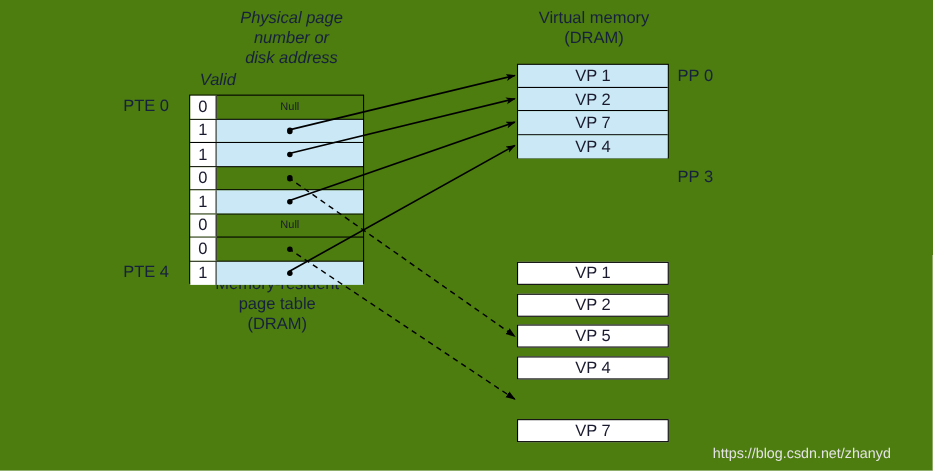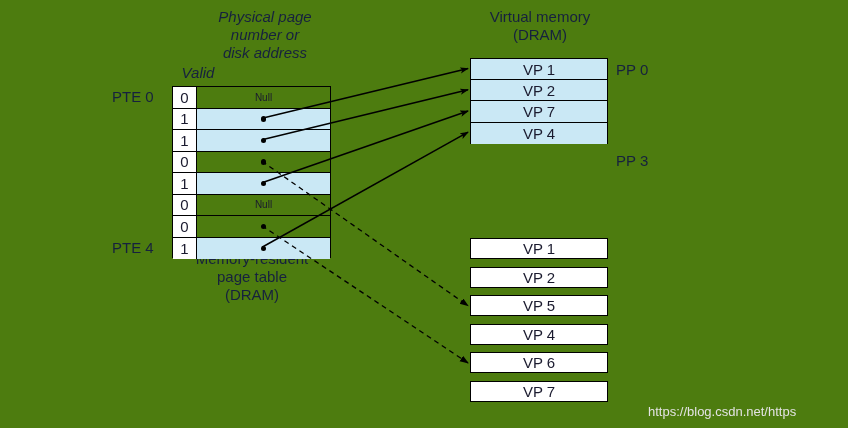--- a/index.html
+++ b/index.html
@@ -226,35 +226,34 @@
       <div class="pm-row last" style="top: 63.6px;">VP 4</div>
     </div>
 
   <div class="pp-tag" style="top:61px;">PP 0</div>
   <div class="pp-tag" style="top:120px;margin-top:32px;">PP 3</div>
 
   <div class="vm-row" style="top: 238px;">VP 1</div>
     <div class="vm-row" style="top: 266.6px;">VP 2</div>
     <div class="vm-row" style="top: 295.2px;">VP 5</div>
     <div class="vm-row" style="top: 323.8px;">VP 4</div>
-    <div class="vm-row" style="top: 352.4px;">VP 6</div>
     <div class="vm-row" style="top: 381px;">VP 7</div>
     <svg id="arrows" viewBox="0 0 848 428">
     <defs>
       <marker id="ah-solid" markerWidth="9" markerHeight="9" refX="8" refY="3.2" orient="auto" markerUnits="userSpaceOnUse">
         <path d="M0,0 L9,3.2 L0,6.4 L2.2,3.2 Z" fill="#000"></path>
       </marker>
       <marker id="ah-dash" markerWidth="9" markerHeight="9" refX="8" refY="3.2" orient="auto" markerUnits="userSpaceOnUse">
         <path d="M0,0 L9,3.2 L0,6.4 Z" fill="#000"></path>
       </marker>
     </defs>
     <g id="arrow-layer" stroke="#000" fill="none">
         <line x1="262" y1="118.25" x2="468" y2="68.6" stroke-width="1.5" marker-end="url(#ah-solid)"></line>
         <line x1="262" y1="139.75" x2="468" y2="89.8" stroke-width="1.5" marker-end="url(#ah-solid)"></line>
         <line x1="262" y1="182.75" x2="468" y2="111" stroke-width="1.5" marker-end="url(#ah-solid)"></line>
         <line x1="262" y1="247.25" x2="468" y2="132.2" stroke-width="1.5" marker-end="url(#ah-solid)"></line>
         <line x1="262" y1="161.25" x2="468" y2="305.7" stroke-width="1.3" stroke-dasharray="5,4" marker-end="url(#ah-dash)"></line>
         <line x1="262" y1="225.75" x2="468" y2="362.9" stroke-width="1.3" stroke-dasharray="5,4" marker-end="url(#ah-dash)"></line>
       </g>
   </svg>
 
-  <div id="watermark">https://blog.csdn.net/https</div>
+  <div id="watermark">https://blog.csdn.net/zhanyd</div>
 </div>
 
 </body></html>

